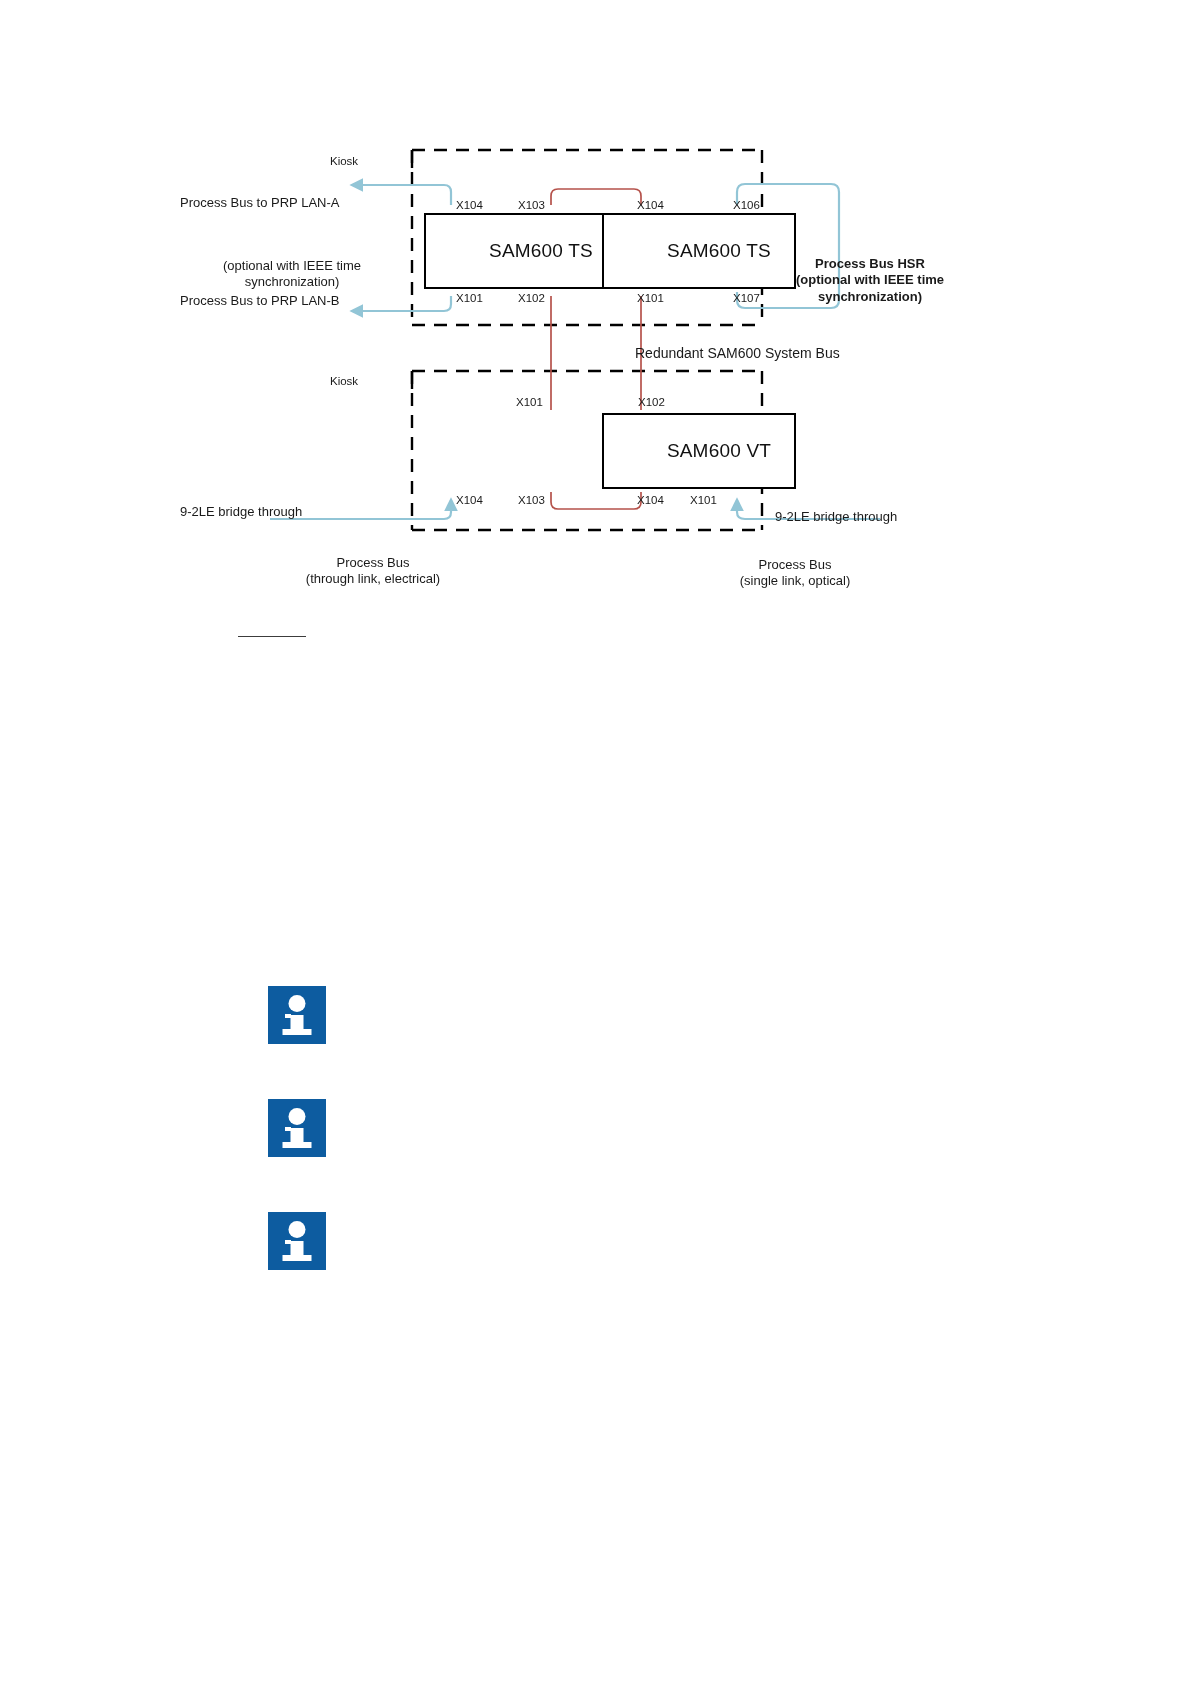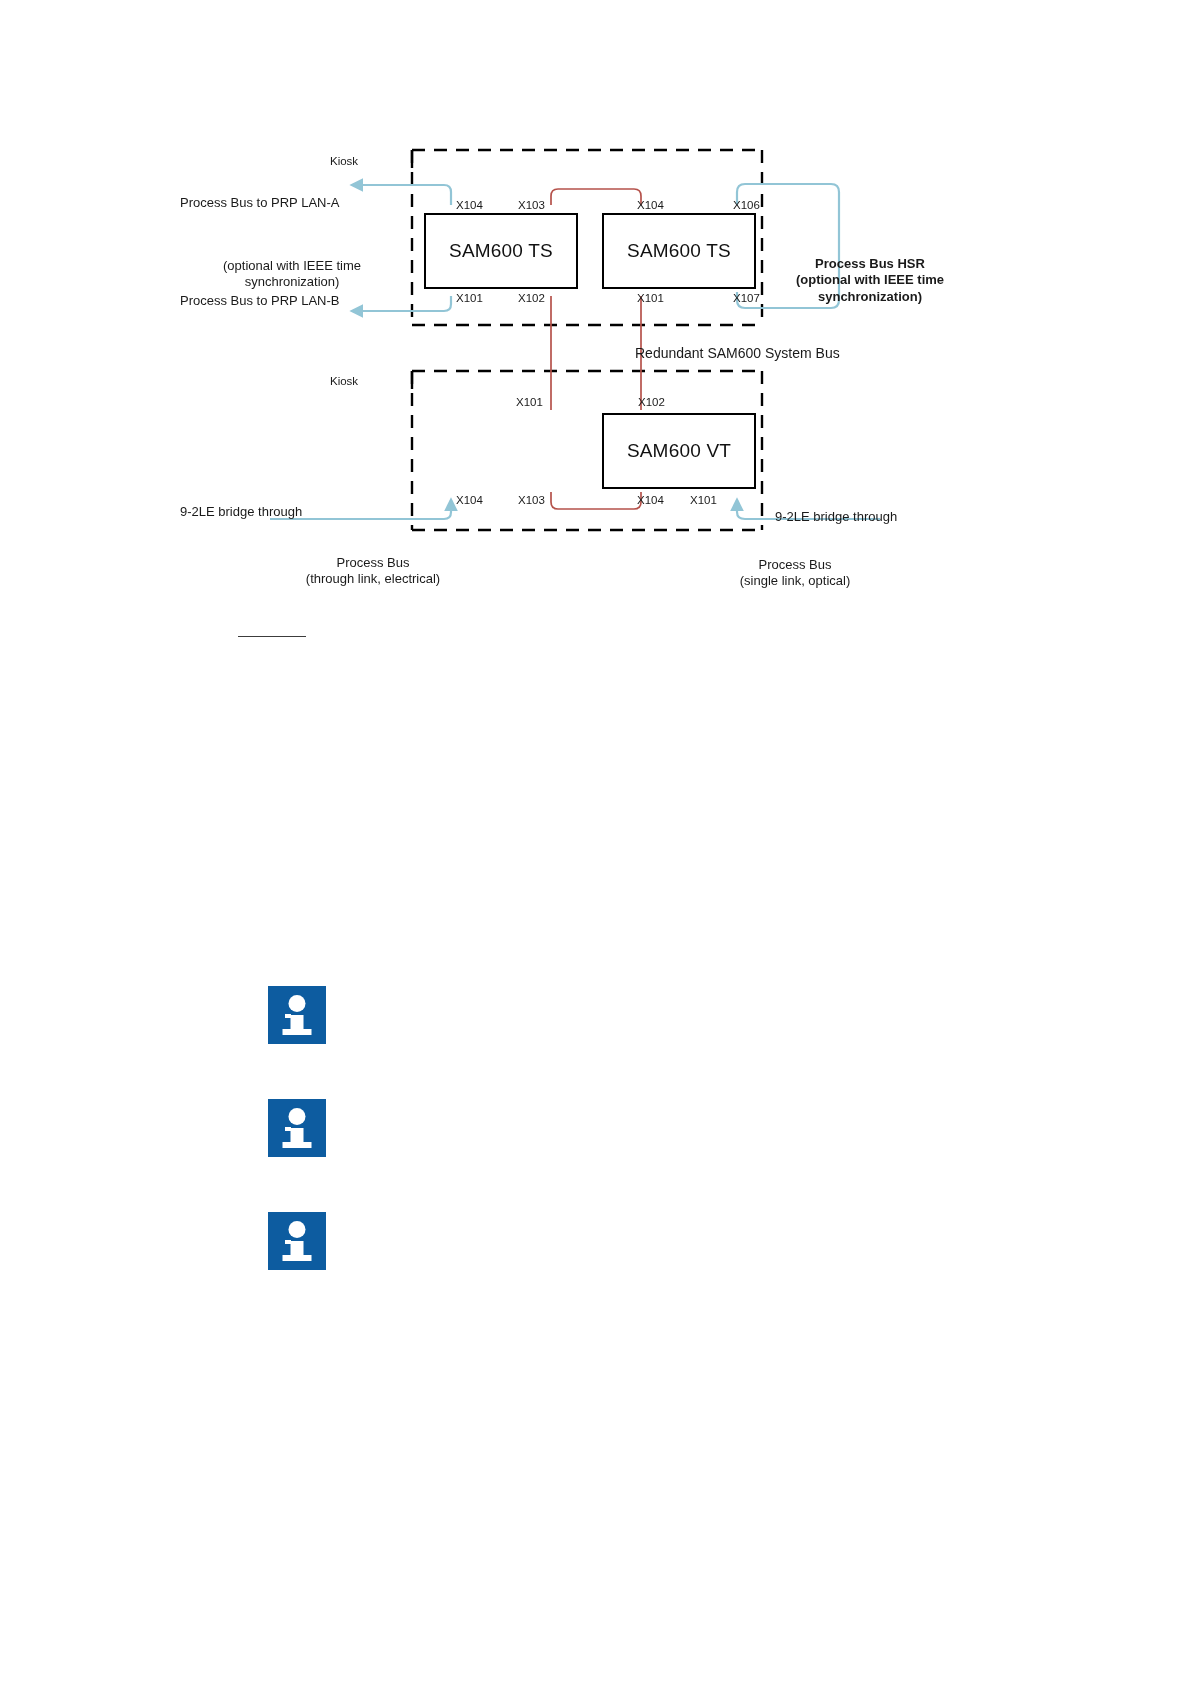--- a/index.html
+++ b/index.html
@@ -19,21 +19,21 @@
   .lbl.right{text-align:left;}
 
   .port{font-size:11.5px;}
   .kiosk-lbl{font-size:11.5px;}
   .side-lbl{font-size:13px;}
   .bus-lbl{font-size:14px;}
 
   .devbox{
     position:absolute;background:#ffffff;border:2.2px solid #000000;
     display:flex;align-items:center;justify-content:center;
-    font-size:19px;color:#111;letter-spacing:.2px;
+    font-size:19px;color:#111;letter-spacing:.2px;padding-left:40px;
   }
 
   
   .rule{position:absolute;border-top:1px solid #3c3c3c;}
 
   
   .info-icon{position:absolute;width:58px;height:58px;}
   .info-icon .sq{position:absolute;inset:0;background:#0d5ca0;}
   .info-icon .dot{
     position:absolute;left:50%;top:9px;transform:translateX(-50%);

